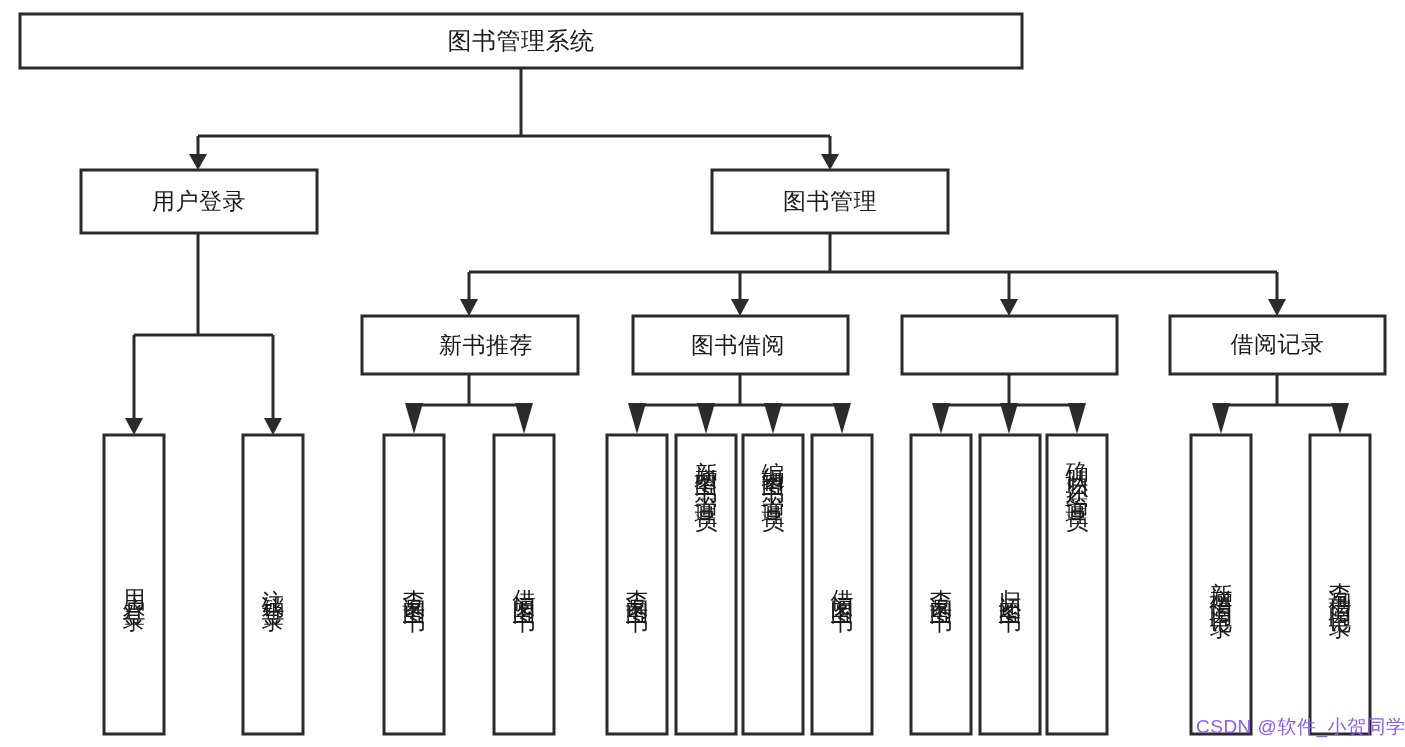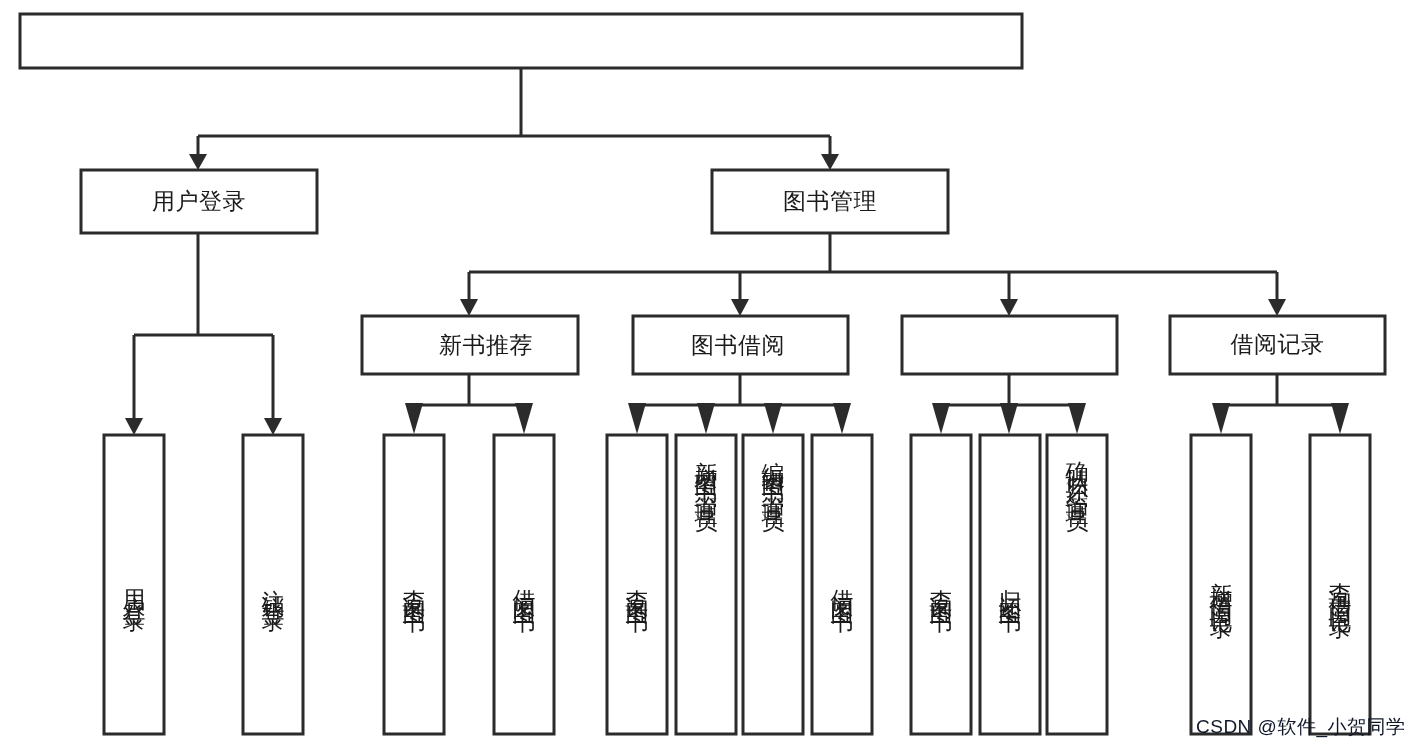--- a/index.html
+++ b/index.html
@@ -71,21 +71,21 @@
     overflow: hidden;
   }
   .v-label.top-aligned {
     justify-content: flex-start;
   }
   .watermark {
     position: absolute;
     left: 1196px;
     top: 714px;
     font-size: 19px;
-    color: #0f172a;
+    color: #8b5cf6;
     white-space: nowrap;
     pointer-events: none;
     letter-spacing: 0.5px;
   }
 </style>
 </head>
 <body>
 
 <div id="diagram-root">
 
@@ -194,20 +194,21 @@
     <rect class="node-rect" x="812" y="435" width="60" height="299"></rect>
 
     <rect class="node-rect" x="911" y="435" width="60" height="299"></rect>
     <rect class="node-rect" x="980" y="435" width="60" height="299"></rect>
     <rect class="node-rect" x="1047" y="435" width="60" height="299"></rect>
 
     <rect class="node-rect" x="1191" y="435" width="60" height="299"></rect>
     <rect class="node-rect" x="1310" y="435" width="60" height="299"></rect>
   </svg>
 
+  <div class="h-label root" style="left:20px; top:14px; width:1002px; height:54px;">图书管理系统</div>
 
   <div class="h-label" style="left:81px; top:170px; width:236px; height:63px;">用户登录</div>
   <div class="h-label" style="left:712px; top:170px; width:236px; height:63px;">图书管理</div>
 
   <div class="h-label" style="left:362px; top:316px; width:248px; height:58px;">新书推荐</div>
   <div class="h-label" style="left:633px; top:316px; width:210px; height:58px;">图书借阅</div>
   <div class="h-label" style="left:1170px; top:316px; width:215px; height:56px;">借阅记录</div>
 
   <div class="v-label" style="left:104px; top:435px; width:60px; height:299px;">用户登录</div>
   <div class="v-label" style="left:243px; top:435px; width:60px; height:299px;">注销登录</div>

